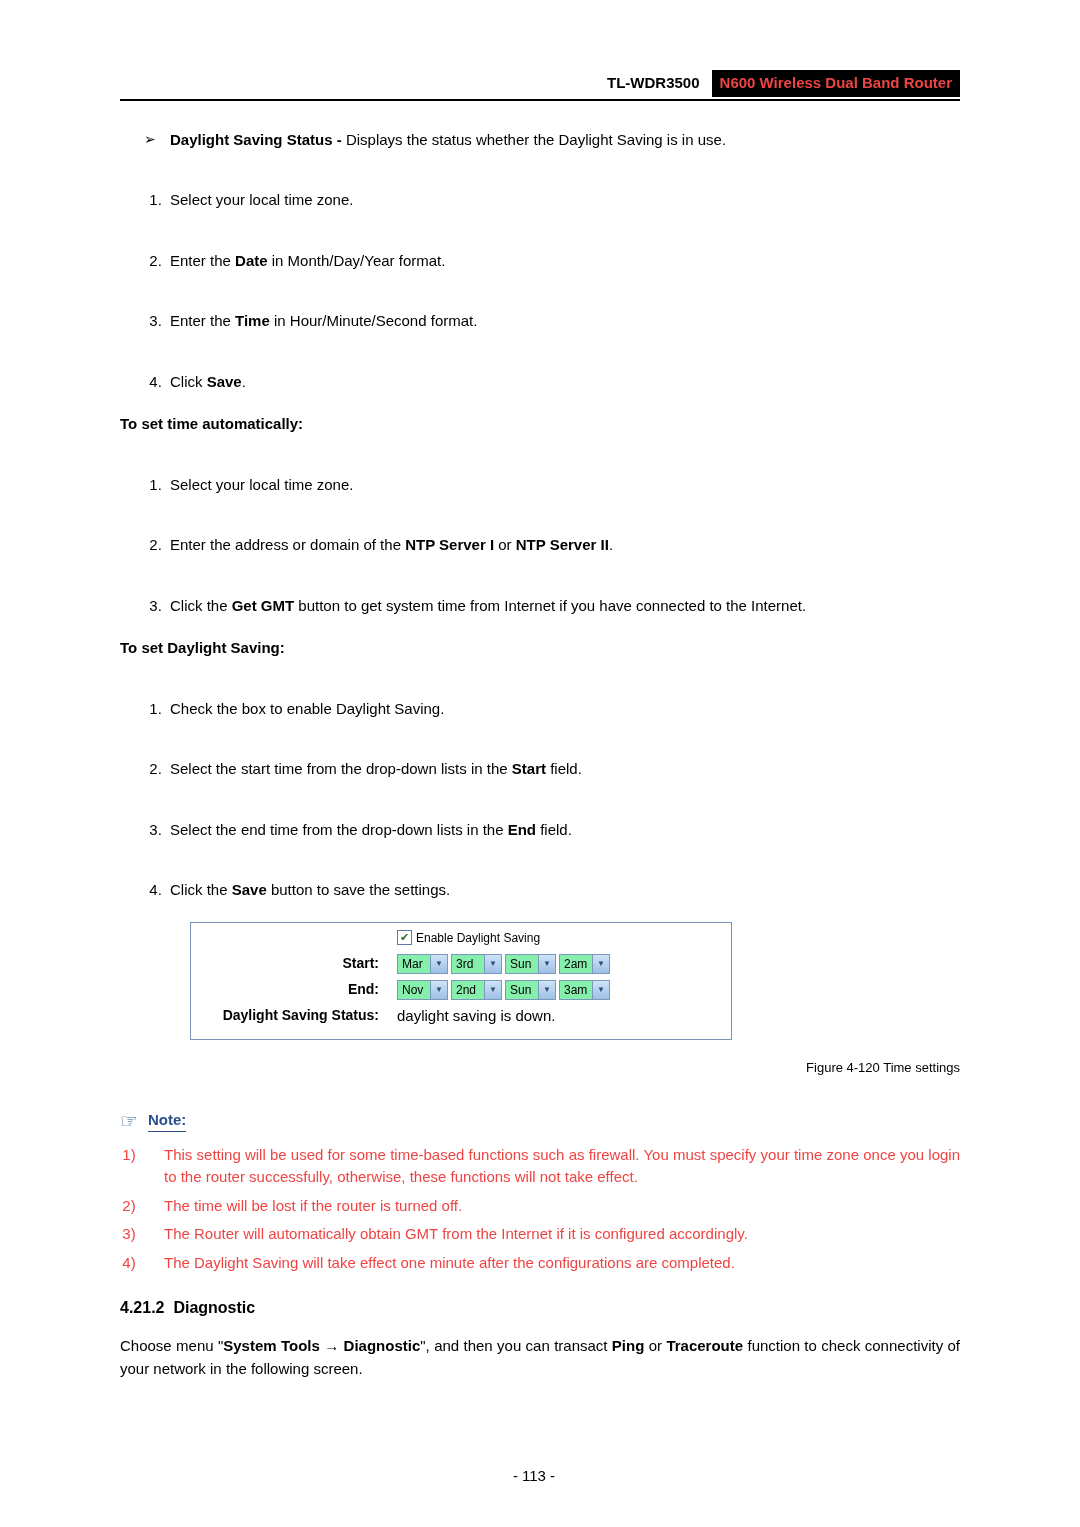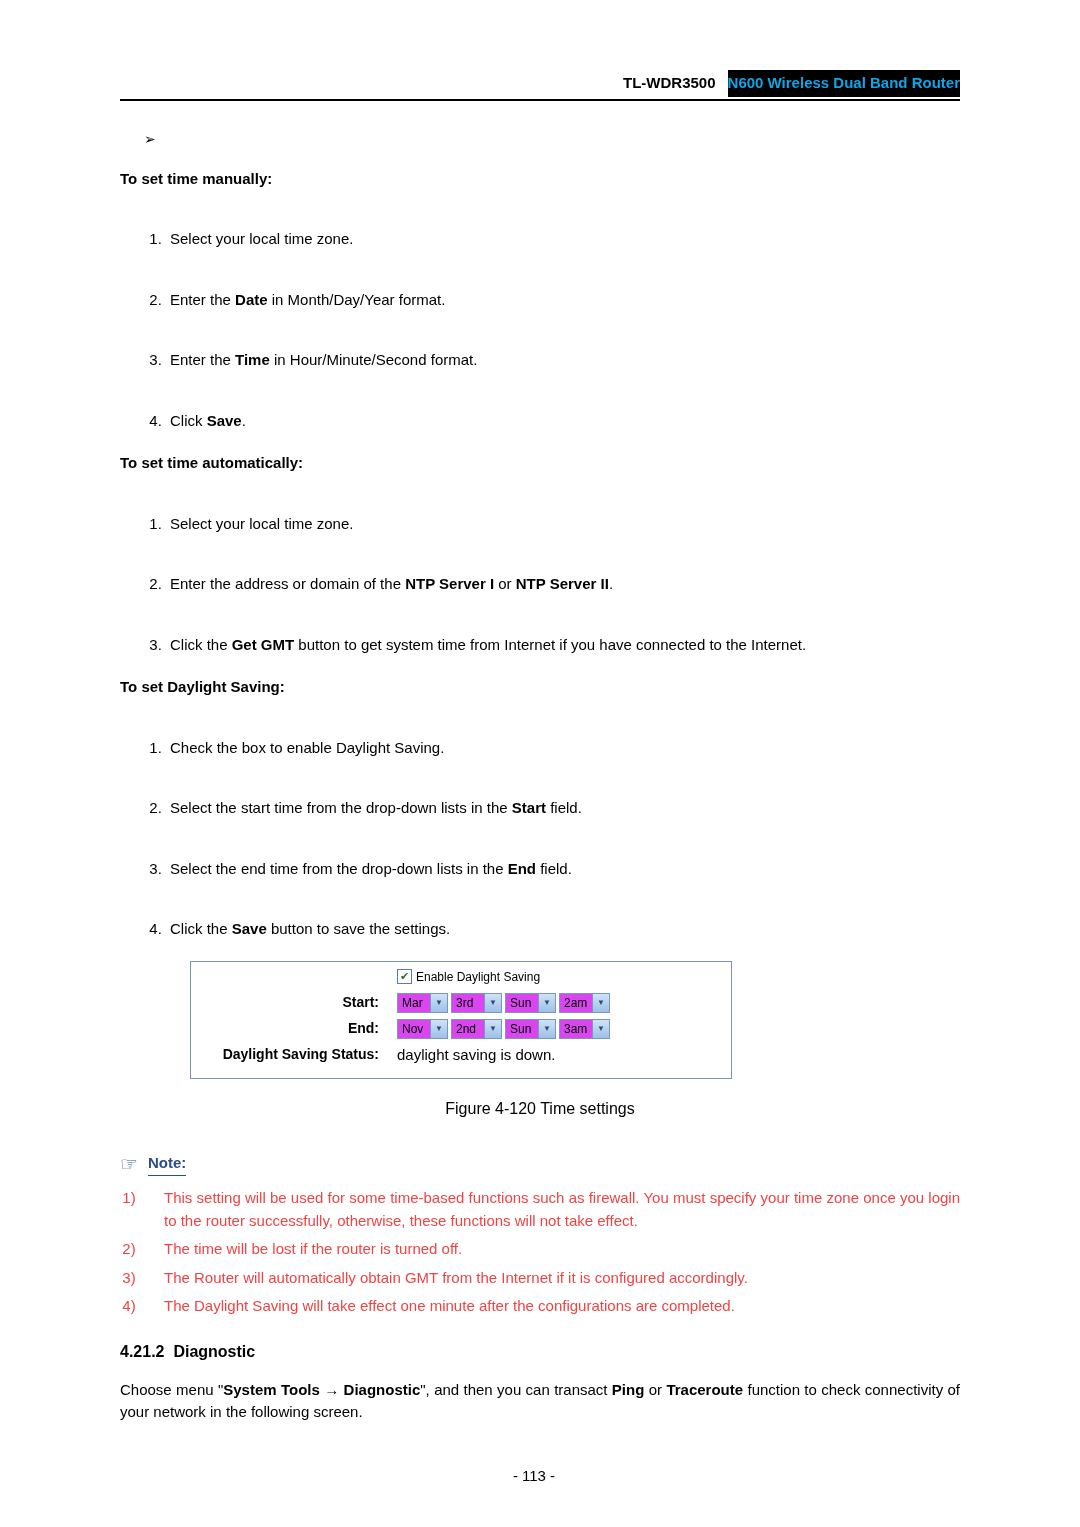--- a/index.html
+++ b/index.html
@@ -29,24 +29,24 @@
     gap: 8px;
   }
   .model {
     font-weight: bold;
     font-size: 15px;
     align-self: center;
     padding-right: 4px;
   }
   .prod-title {
     background: #000;
-    color: #0ea5e9;
-    font-weight: bold;
-    font-size: 15px;
-    padding: 2px 0;
+    color: #ef4444;
+    font-weight: bold;
+    font-size: 15px;
+    padding: 2px 8px;
   }
   .content {
     font-size: 15px;
   }
   .bullet-row {
     display: flex;
     margin: 0 0 18px 24px;
   }
   .bullet-glyph {
     width: 26px;
@@ -109,21 +109,21 @@
   .check-glyph {
     color: #2c6e2c;
     font-size: 11px;
     line-height: 1;
   }
   .dd {
     display: inline-flex;
     align-items: center;
     border: 1px solid #7a97bc;
     height: 18px;
-    background: #d946ef;
+    background: #86efac;
     margin-right: 3px;
     font-size: 12px;
   }
   .dd-text {
     padding: 0 4px;
     min-width: 24px;
   }
   .dd-btn {
     width: 16px;
     height: 100%;
@@ -134,23 +134,23 @@
     border-left: 1px solid #7a97bc;
   }
   .dd-caret {
     font-size: 8px;
     color: #2c4d7b;
   }
   .fig-status-val {
     font-size: 15px;
   }
   .fig-cap {
-    text-align: center;
+    text-align: right;
     margin: 18px 0 28px 0;
-    font-size: 16px;
+    font-size: 13px;
   }
   .note-head {
     display: flex;
     align-items: center;
     gap: 10px;
     color: #2b4d8c;
     margin: 6px 0 8px 0;
   }
   .hand-icon {
     font-size: 20px;
@@ -202,23 +202,25 @@
     <div class="header-inner">
       <span class="model">TL-WDR3500</span>
       <span class="prod-title">N600 Wireless Dual Band Router</span>
     </div>
   </div>
 
   <div class="content">
 
     <div class="bullet-row">
       <span class="bullet-glyph">➢</span>
-    </div>
-
-    <p class="heading-minor">To set time manually:</p>
+      <span>
+        <span class="b">Daylight Saving Status - </span><span>Displays the status whether the Daylight Saving is in use.</span>
+      </span>
+    </div>
+
     <ol class="numlist">
       <li><span>Select your local time zone.</span></li>
       <li><span>Enter the </span><span class="b">Date</span><span> in Month/Day/Year format.</span></li>
       <li><span>Enter the </span><span class="b">Time</span><span> in Hour/Minute/Second format.</span></li>
       <li><span>Click </span><span class="b">Save</span><span>.</span></li>
     </ol>
 
     <p class="heading-minor">To set time automatically:</p>
     <ol class="numlist">
       <li><span>Select your local time zone.</span></li>

